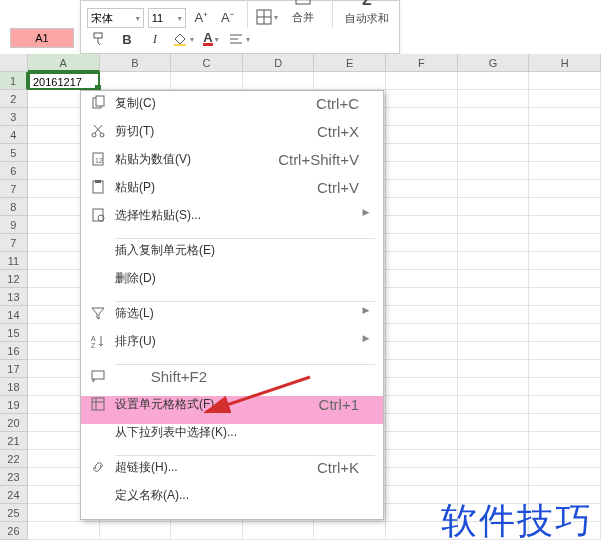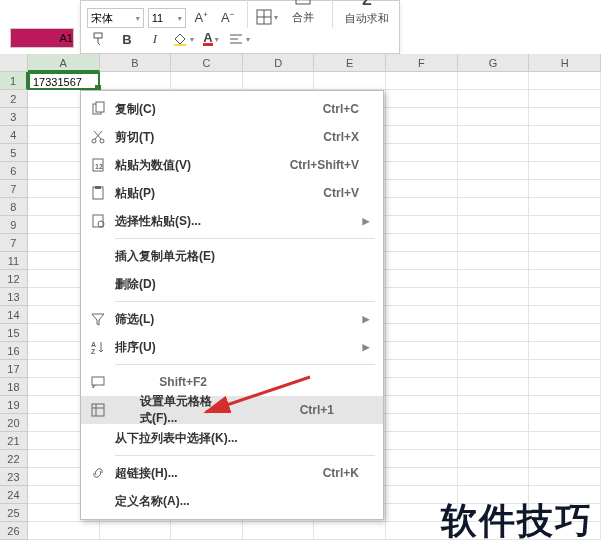--- a/index.html
+++ b/index.html
@@ -5,42 +5,42 @@
 * { margin: 0; padding: 0; box-sizing: border-box; }
 html, body { width: 601px; height: 552px; overflow: hidden; font-family: "Microsoft YaHei", Arial, sans-serif; font-size: 12px; background: #fff; }
 .toolbar { position: absolute; left: 80px; top: 0; width: 320px; height: 54px; background: #fff; border: 1px solid #ccc; padding: 3px 6px; display: flex; flex-direction: column; box-shadow: 0 2px 4px rgba(0,0,0,.1); }
 .tb-row { display: flex; align-items: flex-end; gap: 4px; height: 24px; }
 .tb-font { width: 60px; height: 20px; border: 1px solid #c8c8c8; font-size: 11px; padding: 0 3px; display: flex; align-items: center; justify-content: space-between; }
 .tb-size { width: 40px; height: 20px; border: 1px solid #c8c8c8; font-size: 11px; padding: 0 3px; display: flex; align-items: center; justify-content: space-between; }
 .tb-btn { width: 24px; height: 22px; display: flex; align-items: center; justify-content: center; font-size: 13px; color: #444; border-radius: 2px; position: relative; }
 .tb-sep { width: 1px; height: 38px; background: #ddd; margin: 0 4px; }
 .tb-wide { flex-direction: column; height: 40px; width: 44px; font-size: 11px; gap: 2px; }
 .drop { font-size: 8px; color: #888; margin-left: 2px; }
-.name-box { position: absolute; left: 10px; top: 28px; width: 64px; height: 20px; border: 1px solid #c8c8c8; background: #be185d; display: flex; align-items: center; justify-content: flex-end; font-size: 11px; }
+.name-box { position: absolute; left: 10px; top: 28px; width: 64px; height: 20px; border: 1px solid #c8c8c8; background: #fca5a5; display: flex; align-items: center; justify-content: center; font-size: 11px; }
 .grid { position: absolute; left: 0; top: 54px; width: 601px; }
 .colheads { display: flex; height: 18px; }
 .corner { width: 28px; height: 18px; background: #e8e8e8; border-right: 1px solid #ccc; border-bottom: 1px solid #ccc; }
 .colhead { width: 72px; height: 18px; background: #e8e8e8; border-right: 1px solid #ccc; border-bottom: 1px solid #ccc; text-align: center; line-height: 18px; font-size: 11px; color: #555; }
 .colhead.active { background: #d5e6d5; border-bottom: 2px solid #2e7d32; }
 .rows { }
 .row { display: flex; height: 18px; }
 .rowhead { width: 28px; height: 18px; background: #e8e8e8; border-right: 1px solid #ccc; border-bottom: 1px solid #ccc; text-align: center; line-height: 18px; font-size: 11px; color: #555; }
 .rowhead.active { background: #d5e6d5; border-right: 2px solid #2e7d32; }
 .cell { width: 72px; height: 18px; border-right: 1px solid #e3e3e3; border-bottom: 1px solid #e3e3e3; }
 .sel-cell { position: absolute; left: 28px; top: 72px; width: 72px; height: 18px; border: 2px solid #2e7d32; background: #fff; font-size: 11px; line-height: 16px; padding-left: 3px; z-index: 5; }
 .sel-cell::after { content: ""; position: absolute; right: -3px; bottom: -3px; width: 6px; height: 6px; background: #2e7d32; }
 .ctxmenu { position: absolute; left: 80px; top: 90px; width: 304px; background: #fff; border: 1px solid #bdbdbd; box-shadow: 2px 2px 6px rgba(0,0,0,.25); padding: 4px 0; z-index: 20; }
-.mi { display: flex; align-items: center; height: 28px; padding: 0 10px 0 0; font-size: 12px; color: #333; font-weight: bold; }
+.mi { display: flex; align-items: flex-start; height: 28px; padding: 0 10px 0 0; font-size: 12px; color: #333; }
 .mi-icon { width: 34px; display: flex; align-items: center; justify-content: center; color: #666; }
 .mi-label { flex: 1; }
-.mi-short { width: 92px; text-align: right; color: #666; font-size: 12px; }
+.mi-short { width: 92px; text-align: right; color: #666; font-size: 15px; }
 .mi-sub { width: 14px; text-align: center; color: #888; font-size: 9px; }
-.mi.hover { background: #e5e5e5; gap: 25px; }
+.mi.hover { background: #f9a8d4; }
 .msep { height: 1px; background: #e0e0e0; margin: 3px 8px 3px 34px; }
-.watermark { position: absolute; right: 8px; bottom: 6px; font-size: 36px; color: #0f172a; font-weight: 700; letter-spacing: 2px; z-index: 2; }
+.watermark { position: absolute; right: 8px; bottom: 6px; font-size: 36px; color: #1d4ed8; font-weight: 400; letter-spacing: 2px; z-index: 2; }
 .arrow-ann { position: absolute; z-index: 25; pointer-events: none; }
 svg.icon { width: 16px; height: 16px; }
 </style>
 </head>
 <body>
 
 <div class="toolbar">
   <div class="tb-row">
     <div class="tb-font">
         <span>宋体</span>
@@ -411,21 +411,21 @@
         <div class="cell"></div>
         <div class="cell"></div>
         <div class="cell"></div>
         <div class="cell"></div>
         <div class="cell"></div>
         <div class="cell"></div>
       </div>
     </div>
 </div>
 
-<div class="sel-cell"><span>17331567</span></div>
+<div class="sel-cell"><span>20161217</span></div>
 
 <div class="ctxmenu">
     <div class="mi">
       <div class="mi-icon">
         <svg class="icon" viewBox="0 0 16 16">
           <rect x="3" y="3" width="8" height="10" fill="none" stroke="#666"></rect>
           <rect x="6" y="1" width="8" height="10" fill="#fff" stroke="#666"></rect>
         </svg>
       </div>
       <div class="mi-label">复制(C)</div>

